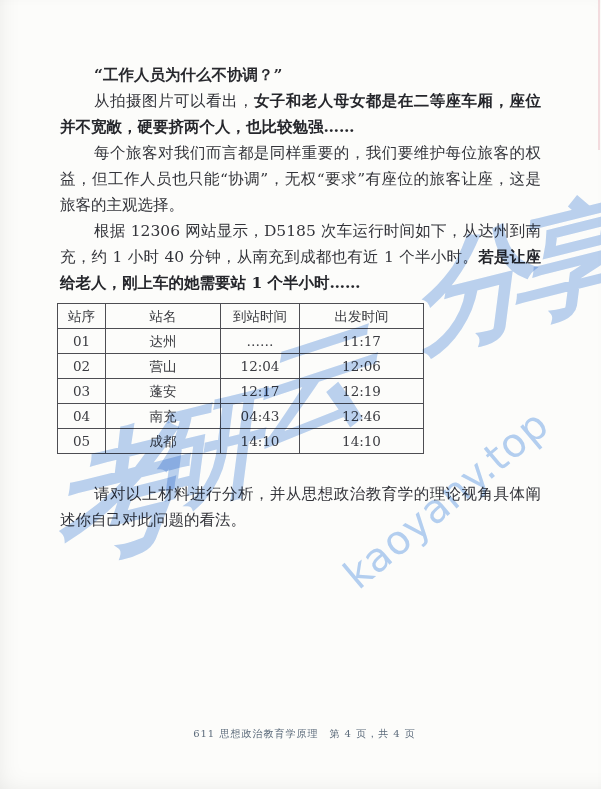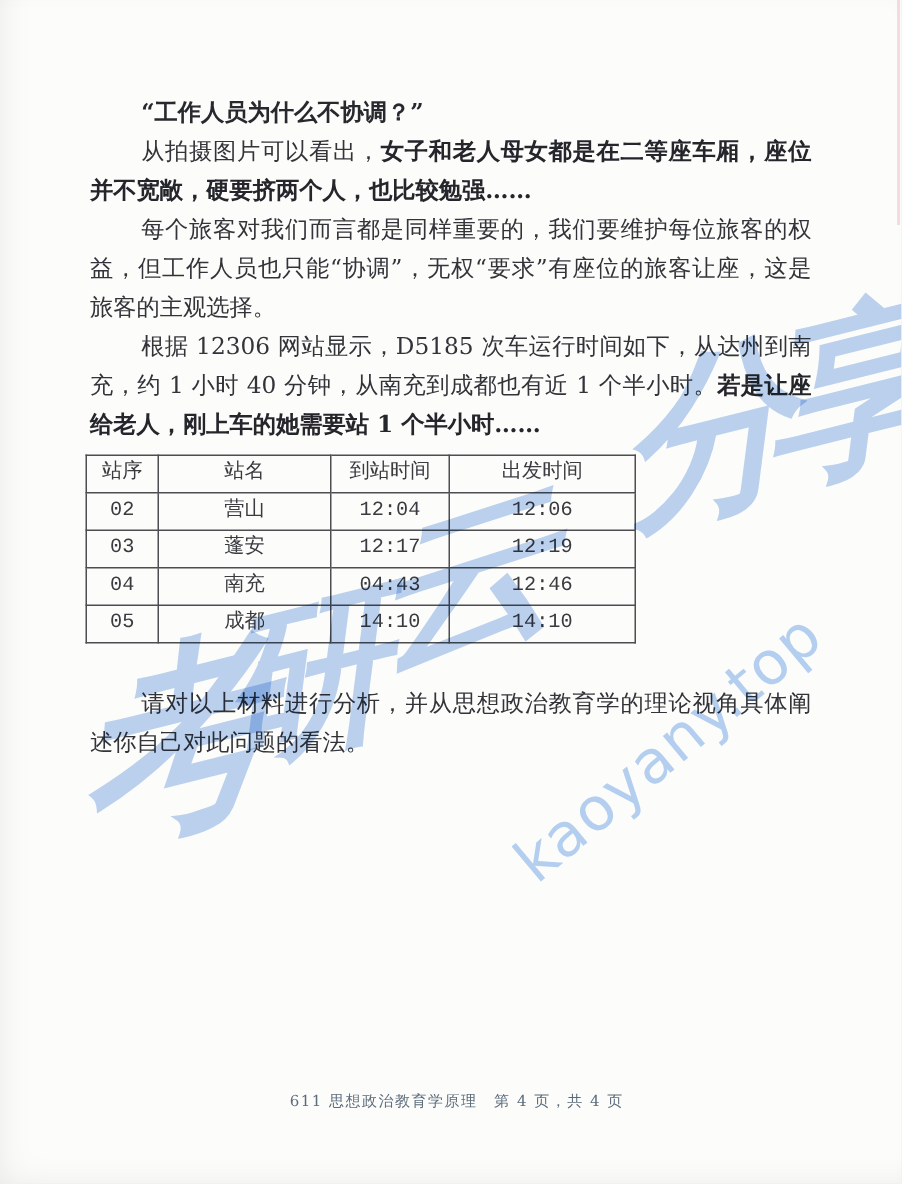--- a/index.html
+++ b/index.html
@@ -36,21 +36,20 @@
   }
 
   .para { margin: 0; text-indent: 2.2em; }
   .bold-seg { font-weight: bold; color: #25262b; }
 
   table.schedule {
     border-collapse: collapse;
     width: 366px;
     margin: 7px 0 0 -3px;
     table-layout: fixed;
-    font-family: Liberation Mono, monospace;
   }
   table.schedule th, table.schedule td {
     border: 1.3px solid #4d4d52;
     font-size: 13.5px;
     font-weight: normal;
     text-align: center;
     height: 24px;
     padding: 0 2px;
     color: #3a3b40;
     line-height: 1.2;
@@ -148,20 +147,26 @@
           <col class="col-dep">
       </colgroup>
       <tbody>
         <tr>
           <th>站序</th>
           <th>站名</th>
           <th>到站时间</th>
           <th>出发时间</th>
         </tr>
         <tr>
+          <td>01</td>
+          <td>达州</td>
+          <td>……</td>
+          <td>11:17</td>
+        </tr>
+        <tr>
           <td>02</td>
           <td>营山</td>
           <td>12:04</td>
           <td>12:06</td>
         </tr>
         <tr>
           <td>03</td>
           <td>蓬安</td>
           <td>12:17</td>
           <td>12:19</td>

